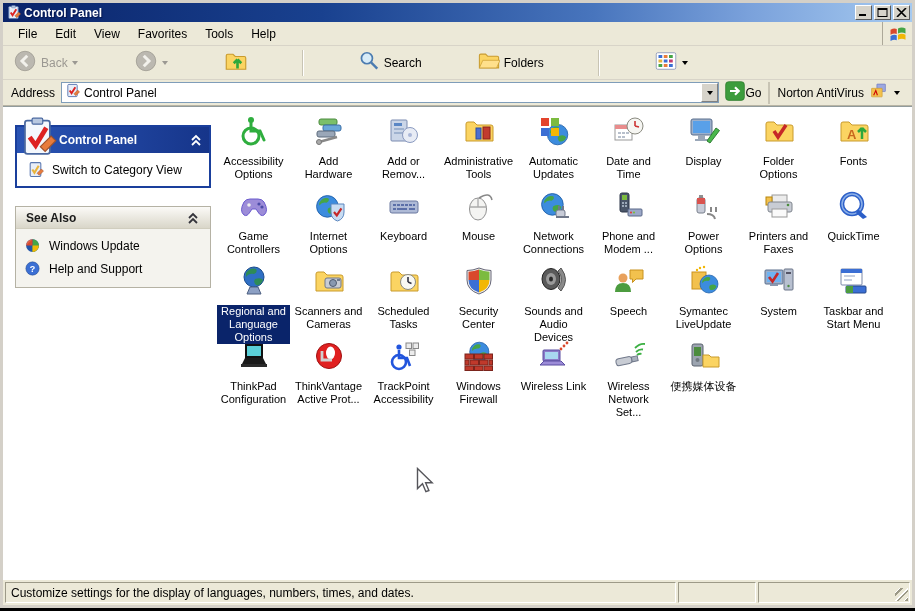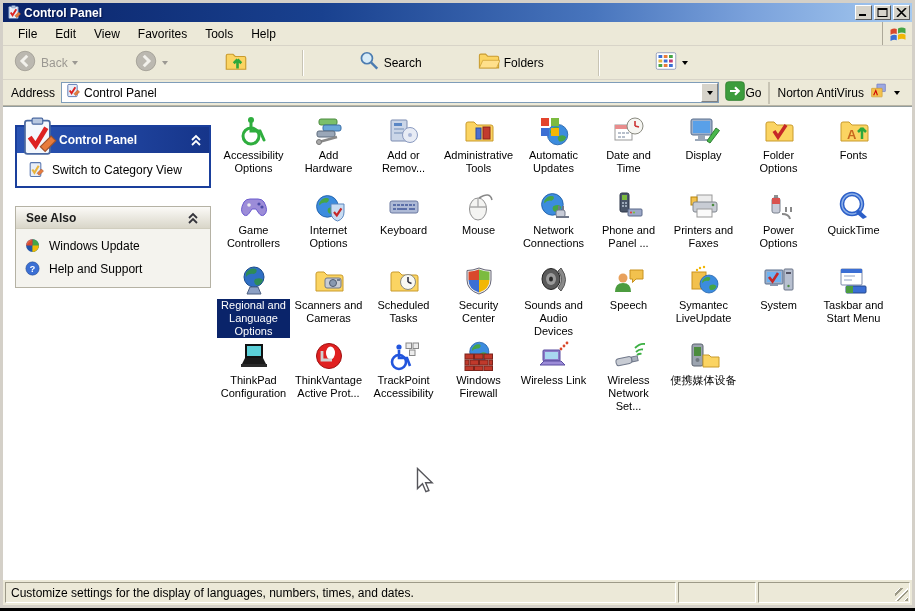--- a/index.html
+++ b/index.html
@@ -68,21 +68,21 @@
   .sa-panel { margin-top:18px; border:1px solid #B5B2A4; background:#F4F3EE; }
   .sa-head { height:22px; background:linear-gradient(#FBFAF7,#D9D6C9);
     border-bottom:1px solid #D0CDBE; display:flex; align-items:center; padding:0 4px 0 10px; }
   .sa-head .htext { font-weight:bold; font-size:12px; color:#1A1A1A; flex:1; }
   .sa-body { padding:8px 4px 10px 8px; display:flex; flex-direction:column; gap:6px; }
   
   .grid { position:absolute; left:213px; top:6px; width:680px;
     display:grid; grid-template-columns:repeat(9,75px); grid-auto-rows:75px; }
   .cell { display:flex; flex-direction:column; align-items:center; padding-top:2px; cursor:default; }
   .gicon { width:32px; height:32px; }
-  .glabel { margin-top:2px; font-size:11px; line-height:13px; text-align:center;
+  .glabel { margin-top:8px; font-size:11px; line-height:13px; text-align:center;
     max-width:73px; color:#000; padding:0 2px; }
   .cell.selected .glabel { background:#0A246A; color:#fff; }
   
   .statusbar { position:absolute; left:0; bottom:0; right:0; height:25px;
     background:#ECE9D8; padding:2px; display:flex; gap:2px; align-items:stretch; }
   .spanel { border:1px solid; border-color:#9D9A88 #FFF #FFF #9D9A88;
     background:#ECE9D8; display:flex; align-items:center; }
   .spanel.main-panel { flex:1; padding-left:5px; font-size:12px; color:#000; white-space:nowrap; overflow:hidden; }
   .spanel.p2 { width:78px; }
   .spanel.p3 { width:152px; position:relative; }
@@ -449,40 +449,40 @@
               <g fill="#9CA8B8">
                 <rect x="9" y="12" width="2" height="2"></rect>
                 <rect x="12" y="12" width="2" height="2"></rect>
                 <rect x="9" y="15" width="2" height="2"></rect>
                 <rect x="12" y="15" width="2" height="2"></rect>
               </g>
               <rect x="15" y="19" width="14" height="7" rx="1" fill="#9CA8C8" stroke="#5A6888"></rect>
               <circle cx="18" cy="22.5" r="1.1" fill="#E53E3E"></circle>
               <circle cx="21" cy="22.5" r="1.1" fill="#7CBB3F"></circle>
             </svg></div>
-          <div class="glabel">Phone and Panel ...</div>
+          <div class="glabel">Phone and Modem ...</div>
+        </div>
+        <div class="cell">
+          <div class="gicon"><svg viewBox="0 0 32 32" width="32" height="32">
+              <rect x="11" y="5" width="4" height="3" fill="#909090"></rect>
+              <rect x="9" y="8" width="8" height="15" rx="2" fill="#C8CCD8" stroke="#78808C"></rect>
+              <rect x="9" y="8" width="8" height="6" fill="#D9534F"></rect>
+              <path d="M19 24q7 0 8 5m-4-12v5m5-5v5" stroke="#888" stroke-width="2" fill="none"></path>
+            </svg></div>
+          <div class="glabel">Power Options</div>
         </div>
         <div class="cell">
           <div class="gicon"><svg viewBox="0 0 32 32" width="32" height="32">
               <rect x="9" y="5" width="15" height="8" fill="#ECECEC" stroke="#999"></rect>
               <rect x="3" y="7" width="6" height="8" fill="#F2C14E" stroke="#B8860B"></rect>
               <rect x="5" y="12" width="24" height="10" rx="2" fill="#C8CCD4" stroke="#80868E"></rect>
               <circle cx="25" cy="15" r="1.3" fill="#4C8C3F"></circle>
               <rect x="9" y="19" width="15" height="8" fill="#FAFAFA" stroke="#999"></rect>
             </svg></div>
           <div class="glabel">Printers and Faxes</div>
-        </div>
-        <div class="cell">
-          <div class="gicon"><svg viewBox="0 0 32 32" width="32" height="32">
-              <rect x="11" y="5" width="4" height="3" fill="#909090"></rect>
-              <rect x="9" y="8" width="8" height="15" rx="2" fill="#C8CCD8" stroke="#78808C"></rect>
-              <rect x="9" y="8" width="8" height="6" fill="#D9534F"></rect>
-              <path d="M19 24q7 0 8 5m-4-12v5m5-5v5" stroke="#888" stroke-width="2" fill="none"></path>
-            </svg></div>
-          <div class="glabel">Power Options</div>
         </div>
         <div class="cell">
           <div class="gicon"><svg viewBox="0 0 32 32" width="32" height="32">
               <circle cx="14" cy="14" r="10" fill="none" stroke="#2C5FC8" stroke-width="4.5"></circle>
               <circle cx="14" cy="14" r="10" fill="none" stroke="#8CB0E8" stroke-width="1.5"></circle>
               <path d="M20 19l9 8-4 2-7-6z" fill="#2C5FC8"></path>
             </svg></div>
           <div class="glabel">QuickTime</div>
         </div>
         <div class="cell selected">

